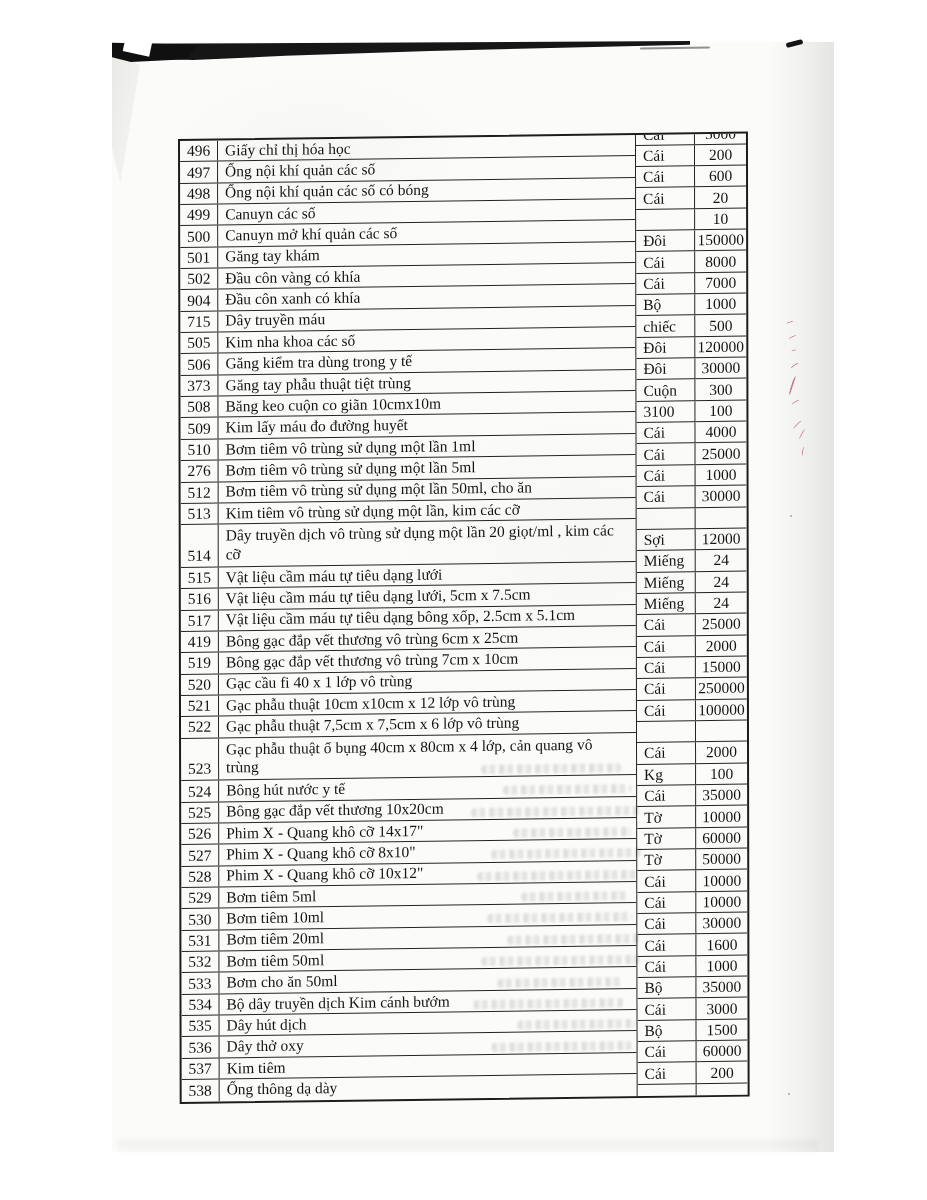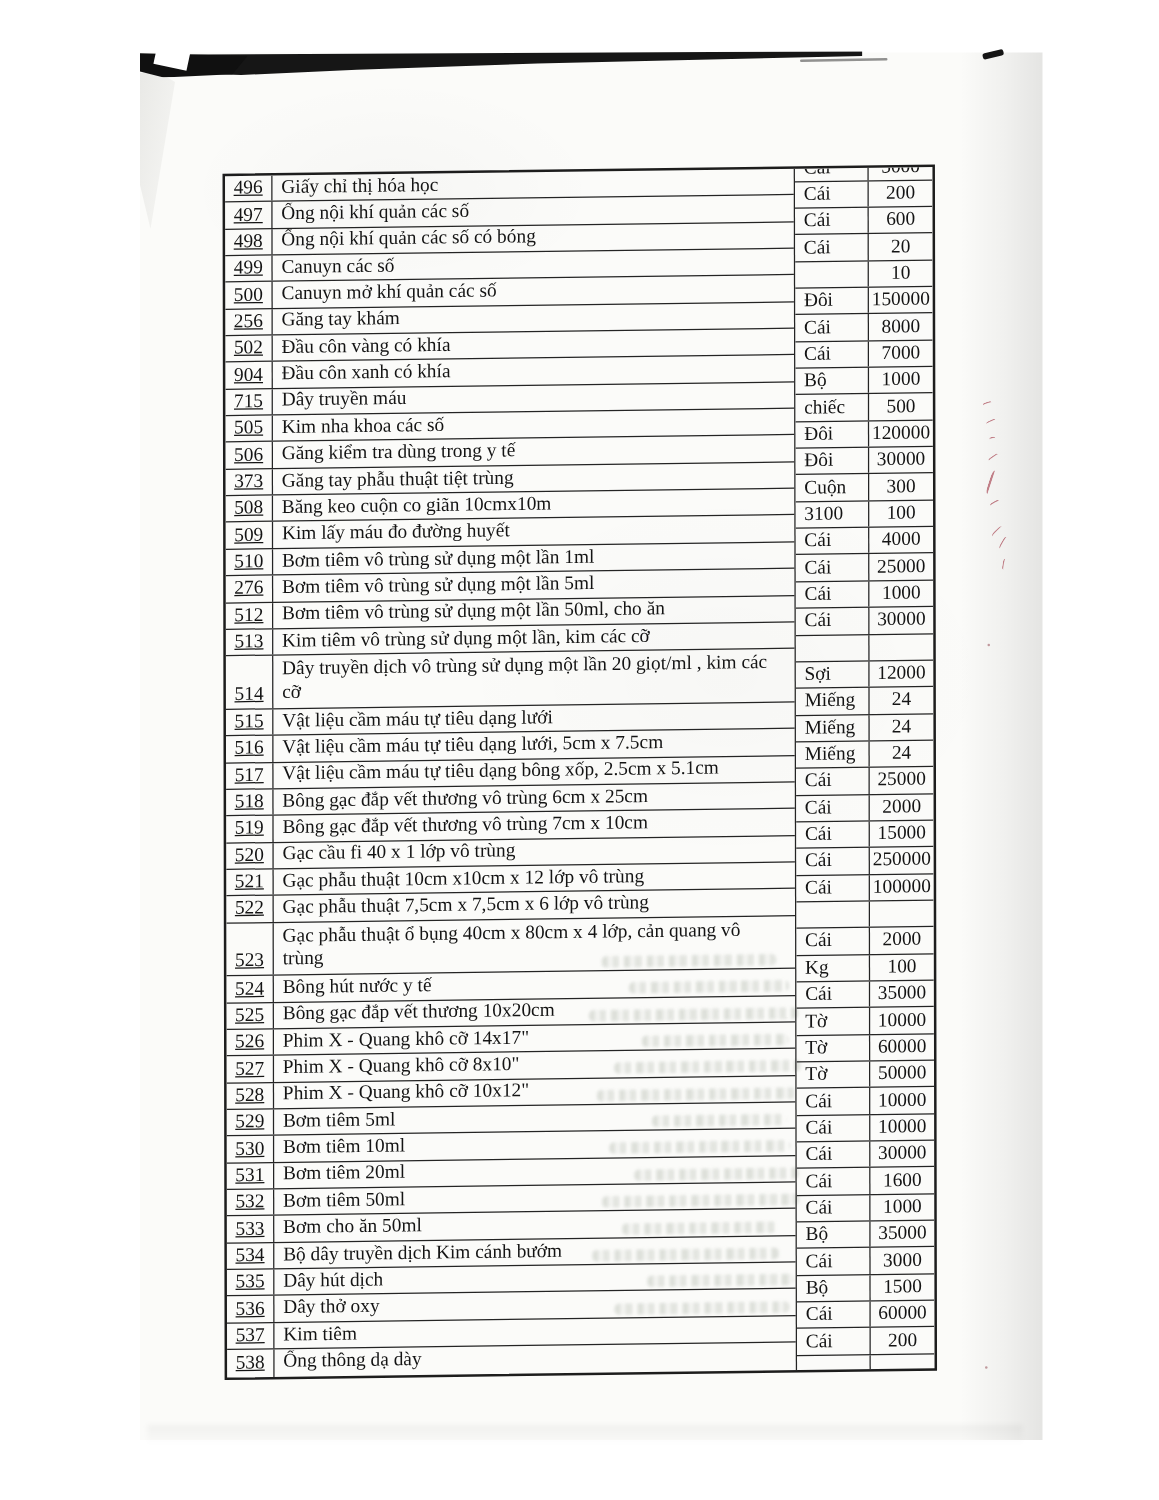--- a/index.html
+++ b/index.html
@@ -30,21 +30,21 @@
 
   .table{position:absolute;left:178px;top:139px;width:566px;height:961px;
         --u:21.356px;border:2px solid #1d1d1d;box-sizing:content-box;overflow:hidden;
         transform:rotate(-0.75deg) skewX(-0.65deg);transform-origin:0 0;
         font-size:15.5px;}
   .lgrid{position:absolute;left:0;top:0;width:455px;}
   .lrow{display:flex;height:var(--u);border-bottom:1.4px solid #242424;box-sizing:border-box;}
   .lrow.tall{height:calc(var(--u)*2);}
   .lrow:last-child{border-bottom:none;}
   .cno{width:37px;border-right:1.4px solid #242424;display:flex;align-items:center;
-       justify-content:center;flex:none;text-decoration:underline;}
+       justify-content:center;flex:none;}
   .tall .cno{align-items:flex-end;padding-bottom:2px;}
   .cdesc{flex:1;min-width:0;padding:0 3px 0 7px;display:flex;flex-direction:column;
        justify-content:center;}
   .dline{white-space:nowrap;overflow:hidden;line-height:1.22;}
   .rgrid{position:absolute;left:455px;top:0;bottom:0;right:0;border-left:1.4px solid #242424;
        overflow:hidden;}
   .rrows{position:absolute;left:0;right:0;top:calc(var(--u) * -0.5);}
   .rrow{display:flex;height:var(--u);border-bottom:1.4px solid #242424;box-sizing:border-box;}
   .cunit{width:59px;flex:none;border-right:1.4px solid #242424;padding-left:7px;
        display:flex;align-items:center;box-sizing:border-box;}
@@ -115,21 +115,21 @@
             <div class="dline">Canuyn các số</div>
           </div>
         </div>
         <div class="lrow">
           <div class="cno">500</div>
           <div class="cdesc">
             <div class="dline">Canuyn mở khí quản các số</div>
           </div>
         </div>
         <div class="lrow">
-          <div class="cno">256</div>
+          <div class="cno">501</div>
           <div class="cdesc">
             <div class="dline">Găng tay khám</div>
           </div>
         </div>
         <div class="lrow">
           <div class="cno">502</div>
           <div class="cdesc">
             <div class="dline">Đầu côn vàng có khía</div>
           </div>
         </div>
@@ -218,21 +218,21 @@
             <div class="dline">Vật liệu cầm máu tự tiêu dạng lưới, 5cm x 7.5cm</div>
           </div>
         </div>
         <div class="lrow">
           <div class="cno">517</div>
           <div class="cdesc">
             <div class="dline">Vật liệu cầm máu tự tiêu dạng bông xốp,  2.5cm x 5.1cm</div>
           </div>
         </div>
         <div class="lrow">
-          <div class="cno">518</div>
+          <div class="cno">419</div>
           <div class="cdesc">
             <div class="dline">Bông gạc đắp vết thương vô trùng 6cm x 25cm</div>
           </div>
         </div>
         <div class="lrow">
           <div class="cno">519</div>
           <div class="cdesc">
             <div class="dline">Bông gạc đắp vết thương vô trùng 7cm x 10cm</div>
           </div>
         </div>

